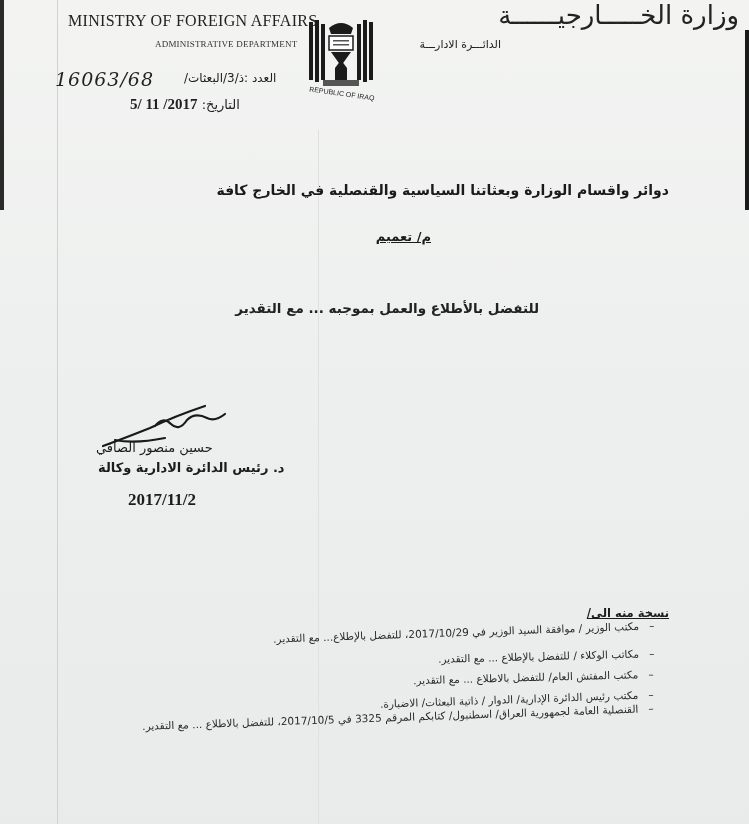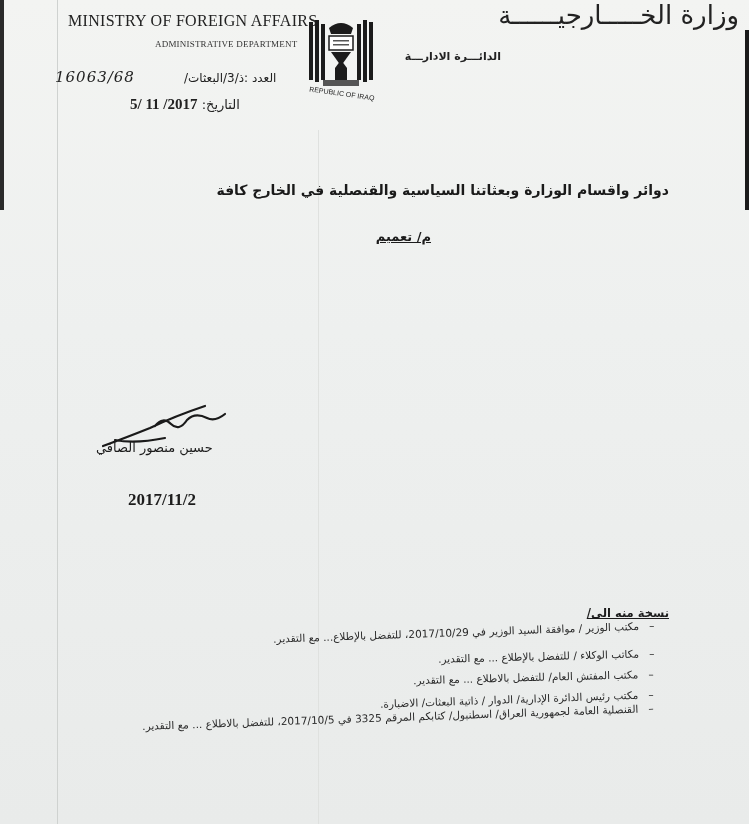--- a/index.html
+++ b/index.html
@@ -13,30 +13,30 @@
     position:absolute; left:0; top:0; width:749px; height:824px;
     background: linear-gradient(180deg,#f3f4f2 0%,#eef0ef 40%,#e9ebea 100%);
   }
   .edge-left { position:absolute; left:0; top:0; width:4px; height:210px; background:#2a2a2a; }
   .edge-right { position:absolute; right:0; top:30px; width:4px; height:180px; background:#1a1a1a; }
   .fold-v { position:absolute; left:57px; top:0; width:1px; height:824px; background:#cfd2d0; }
   .fold-v2 { position:absolute; left:318px; top:130px; width:1px; height:694px; background:#dfe1df; }
 
   .en-title { position:absolute; left:68px; top:12px; font-family:"Liberation Serif", serif; font-size:16px; letter-spacing:0.3px; color:#222; white-space:nowrap; }
   .en-sub { position:absolute; left:155px; top:39px; font-family:"Liberation Serif", serif; font-size:9px; letter-spacing:0.2px; color:#333; white-space:nowrap; }
-  .ref-num { position:absolute; left:55px; top:68px; font-family:"DejaVu Serif", serif; font-style:italic; font-size:15px; color:#222; white-space:nowrap; letter-spacing:1px;text-align:right; }
+  .ref-num { position:absolute; left:55px; top:68px; font-family:"DejaVu Serif", serif; font-style:italic; font-size:19px; color:#222; white-space:nowrap; letter-spacing:1px;text-align:right; }
   .ref-label { position:absolute; left:184px; top:71px; direction:rtl; font-size:12px; white-space:nowrap; color:#222; }
   .date-line { position:absolute; left:130px; top:96px; direction:rtl; font-size:13px; white-space:nowrap; color:#222; }
   .date-line .val { font-family:"Liberation Serif", serif; font-weight:bold; font-size:15px; direction:ltr; unicode-bidi:embed; }
 
   .emblem { position:absolute; left:305px; top:8px; width:72px; height:95px; }
   .emblem-caption { position:absolute; left:309px; top:90px; font-size:7px; font-family:"Liberation Sans", sans-serif; transform:rotate(8deg); white-space:nowrap; color:#222; }
 
   .ar-title { position:absolute; right:10px; top:0px; direction:rtl; font-size:26px; white-space:nowrap; color:#222; letter-spacing:1px; }
-  .ar-sub { position:absolute; right:248px; top:50px; direction:rtl; font-size:11px; white-space:nowrap; color:#222;font-weight:bold; }
+  .ar-sub { position:absolute; right:248px; top:38px; direction:rtl; font-size:11px; white-space:nowrap; color:#222; }
 
   .addressee { position:absolute; right:80px; top:182px; direction:rtl; font-size:14px; font-weight:bold; white-space:nowrap; color:#1a1a1a; }
   .subject { position:absolute; right:318px; top:229px; direction:rtl; font-size:13px; font-weight:bold; text-decoration:underline; white-space:nowrap;margin-left:48px; }
   .body-line { position:absolute; direction:rtl; font-size:14px; white-space:nowrap; color:#222; }
   .bl1 { right:18px; top:246px; letter-spacing:1.4px; }
   .bl2 { right:18px; top:273px; letter-spacing:0.8px; }
   .bl3 { right:210px; top:300px; font-weight:bold; font-size:13.5px; }
 
   .sig-scribble { position:absolute; left:95px; top:398px; width:140px; height:60px; }
   .sig-name { position:absolute; left:96px; top:440px; direction:rtl; font-size:13px; white-space:nowrap; }
@@ -91,25 +91,27 @@
     </g>
   </svg>
   <div class="emblem-caption">REPUBLIC OF IRAQ</div>
 
   <div class="ar-title">وزارة الخـــــارجيــــــة</div>
   <div class="ar-sub">الدائـــرة الادارـــة</div>
 
   <div class="addressee">دوائر واقسام الوزارة وبعثاتنا السياسية والقنصلية في الخارج كافة</div>
   <div class="subject">م/ تعميم</div>
 
+  <div class="body-line bl3">للتفضل بالأطلاع والعمل بموجبه ... مع التقدير</div>
 
   <svg class="sig-scribble" viewBox="0 0 140 60">
     <path d="M8 48 Q30 40 55 30 Q80 18 110 8 M60 28 Q68 18 76 26 Q84 34 92 22 Q100 14 112 20 Q120 24 130 16 M20 42 Q40 46 70 40" fill="none" stroke="#1a1a1a" stroke-width="2.2" stroke-linecap="round"></path>
   </svg>
   <div class="sig-name">حسين منصور الصافي</div>
+  <div class="sig-title">د. رئيس الدائرة الادارية وكالة</div>
   <div class="sig-date">2017/11/2</div>
 
   <div class="cc-head">نسخة منه الى/</div>
   <div class="cc-item cc1">
     <span class="dash">–</span><span>مكتب الوزير / موافقة السيد الوزير في 2017/10/29، للتفضل بالإطلاع... مع التقدير.</span>
   </div>
   <div class="cc-item cc2">
     <span class="dash">–</span><span>مكاتب الوكلاء / للتفضل بالإطلاع ... مع التقدير.</span>
   </div>
   <div class="cc-item cc3">

